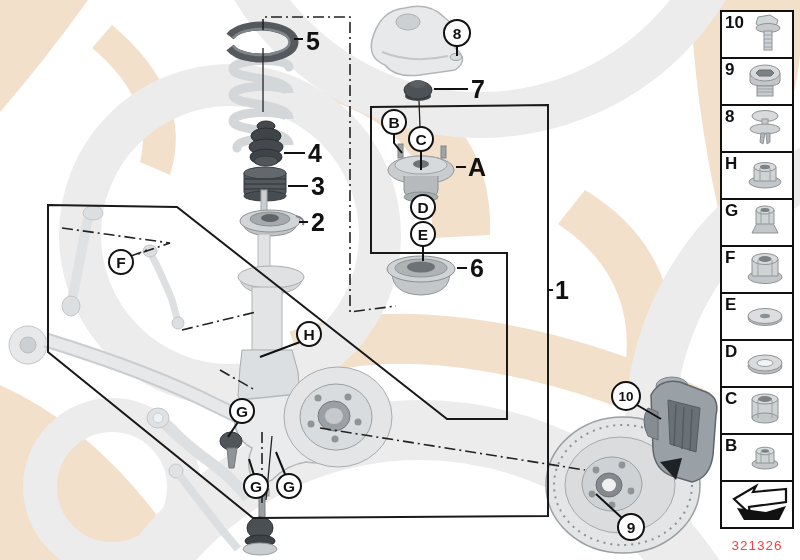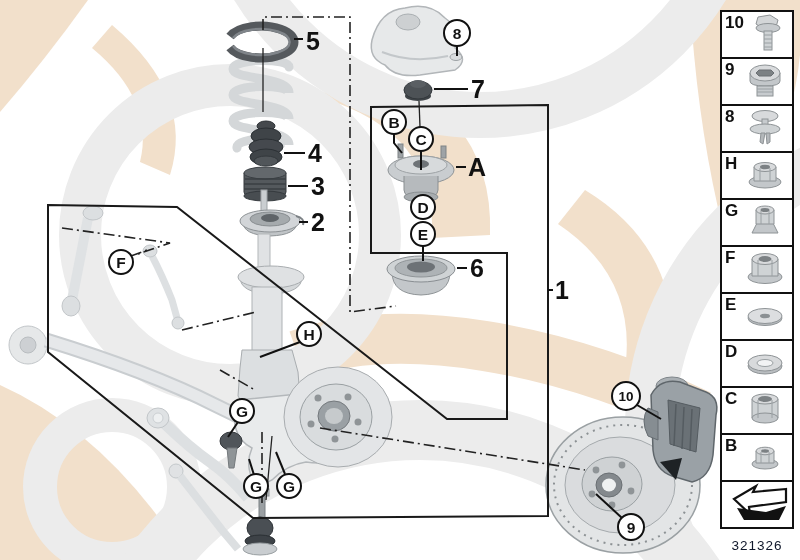--- a/index.html
+++ b/index.html
@@ -15,21 +15,21 @@
   .thinleader{stroke:#222;stroke-width:1.3;fill:none;}
   .dashdot{stroke:#222;stroke-width:1.6;fill:none;stroke-dasharray:11 4 2 4;}
   .outline{stroke:#191919;stroke-width:2;fill:none;stroke-linejoin:miter;}
   
   .sidebar{position:absolute;left:720px;top:10px;width:74px;}
   .cell{position:relative;height:45px;border:2px solid #111;background:#fff;margin-top:-2px;}
   .cell:first-child{margin-top:0;}
   .cell .tag{position:absolute;left:3px;top:1px;font-size:17px;font-weight:bold;color:#111;}
   .cell svg{position:absolute;left:0;top:0;}
   .footer-code{position:absolute;left:716px;top:538px;width:82px;text-align:center;
-               font-size:13.5px;color:#0f172a;letter-spacing:1px;}
+               font-size:13.5px;color:#ef4444;letter-spacing:1px;}
 </style>
 </head>
 <body>
 
 <div class="stage">
 
 <svg width="800" height="560" viewBox="0 0 800 560">
 
   <g>
     <path d="M0,0 L88,0 Q45,60 0,112 Z" fill="#f2e0cb"></path>

